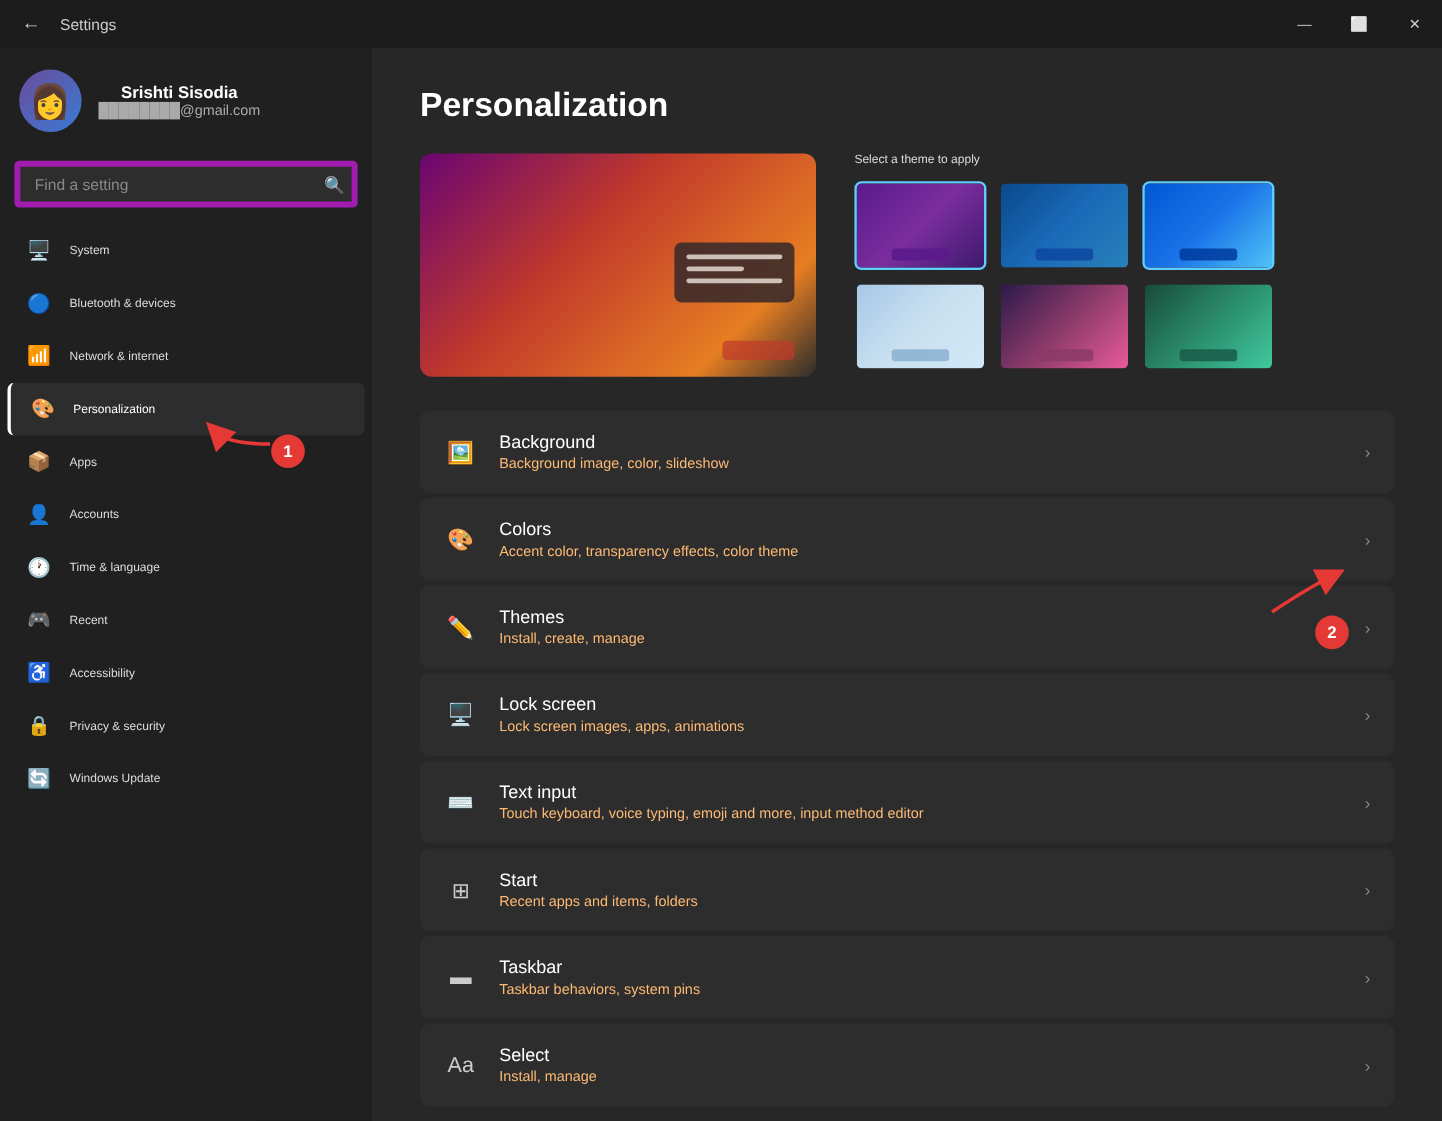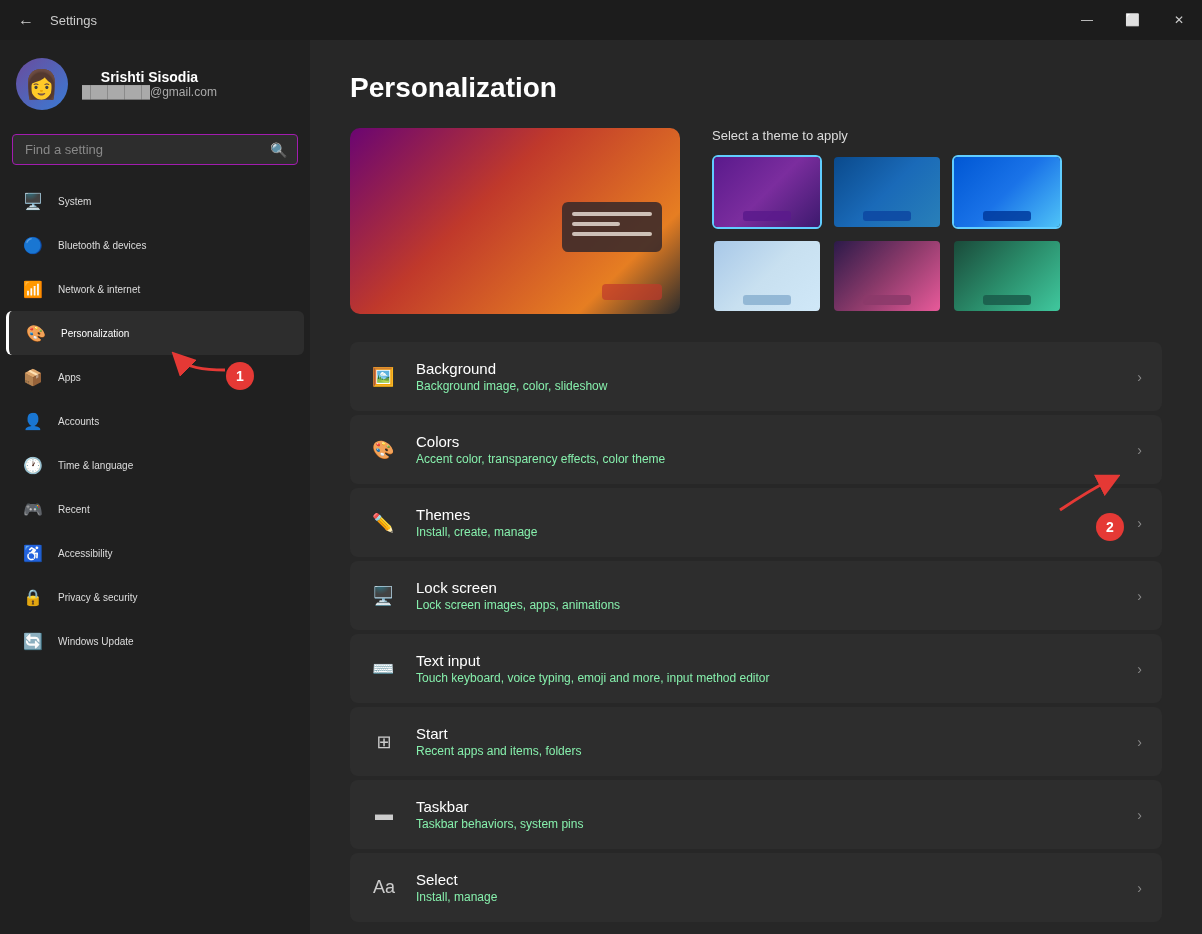--- a/index.html
+++ b/index.html
@@ -99,21 +99,21 @@
       font-size: 12px;
       color: #aaa;
     }
     .search-bar {
       margin: 6px 12px 14px 12px;
       position: relative;
     }
     .search-bar input {
       width: 100%;
       background: #2d2d2d;
-      border: 1px solid #a21caf;
+      border: 5px solid #a21caf;
       border-radius: 4px;
       color: #ccc;
       font-size: 13px;
       padding: 7px 34px 7px 12px;
       outline: none;
     }
     .search-bar input::placeholder { color: #888; }
     .search-icon-wrap {
       position: absolute;
       right: 10px;
@@ -206,21 +206,21 @@
       height: 16px;
       background: #c0392b;
       border-radius: 4px;
       opacity: 0.7;
     }
 
     .theme-grid-section {
       flex: 1;
     }
     .theme-grid-label {
-      font-size: 13px;
+      font-size: 10px;
       color: #ddd;
       margin-bottom: 12px;
     }
     .theme-grid {
       display: grid;
       grid-template-columns: repeat(3, 110px);
       gap: 10px;
     }
     .theme-thumb {
       width: 110px;
@@ -274,21 +274,21 @@
     }
     .settings-item .item-text {
       flex: 1;
     }
     .settings-item .item-title {
       font-size: 15px;
       font-weight: 500;
     }
     .settings-item .item-desc {
       font-size: 12px;
-      color: #86efac;
+      color: #fdba74;
       margin-top: 2px;
     }
     .settings-item .chevron {
       color: #888;
       font-size: 14px;
     }
 
     
     .annotation-circle {
       display: inline-flex;

